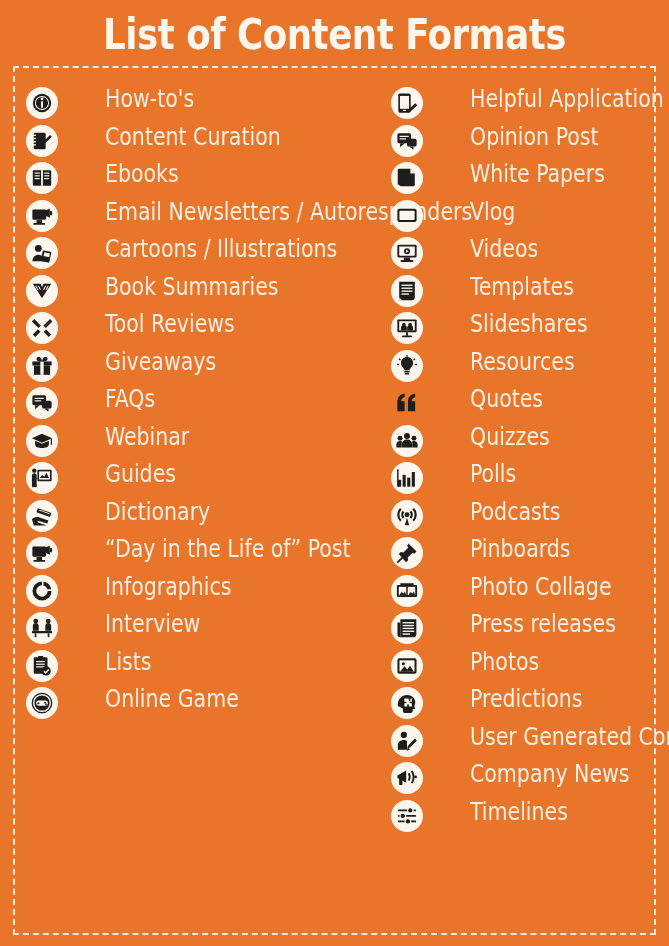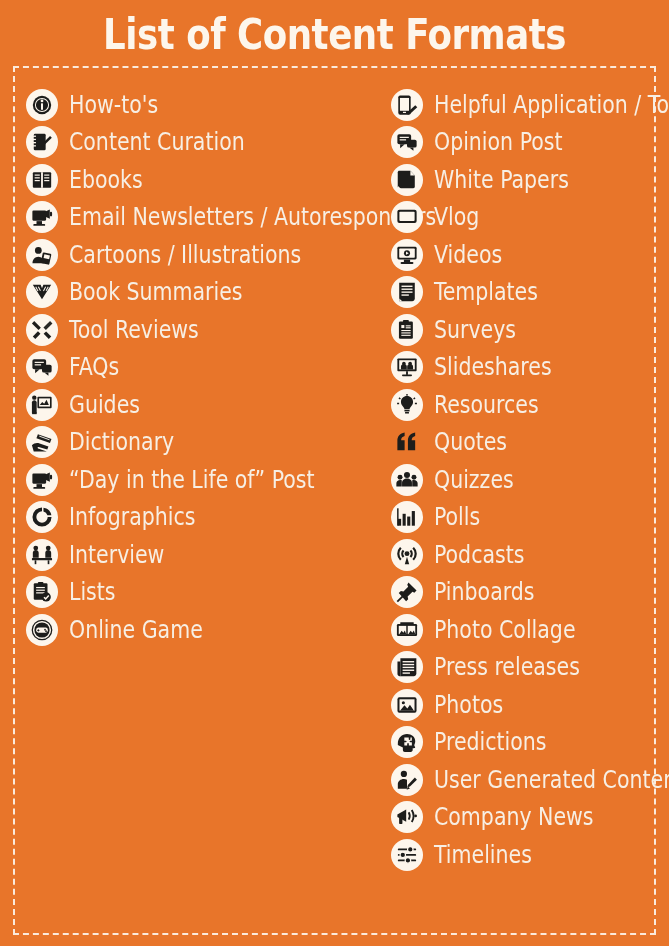--- a/index.html
+++ b/index.html
@@ -47,22 +47,23 @@
   }
   .col {
     position: absolute;
     top: 86px;
   }
   .col-left  { left: 25px;  width: 350px; }
   .col-right { left: 390px; width: 270px; }
 
   .item {
     display: flex;
-    align-items: center;
+    align-items: flex-start;
     height: 37.5px;
+    gap: 36px;
   }
   .icon-wrap {
     width: 34px;
     height: 34px;
     flex: 0 0 34px;
     display: flex;
     align-items: center;
     justify-content: center;
     position: relative;
   }
@@ -201,30 +202,56 @@
               <circle cx="12" cy="12" r="2.1" fill="#fdf6ec"></circle>
             </svg>
           </div>
         </div>
         <div class="label">Tool Reviews</div>
       </div>
       <div class="item">
         <div class="icon-wrap">
           <div class="icon-circle">
             <svg width="22" height="22" viewBox="0 0 24 24" fill="#1d1d1b">
+              <rect x="1.5" y="7" width="21" height="4.4"></rect>
+              <rect x="3.2" y="11.4" width="17.6" height="10.2"></rect>
+              <rect x="10.2" y="7" width="3.6" height="14.6" fill="#fdf6ec"></rect>
+              <path d="M11.4 7C8.8 7 6 6.6 6 4.3 6 3 7 2 8.4 2c2.2 0 3.3 2.6 3.6 5z"></path>
+              <path d="M12.6 7C15.2 7 18 6.6 18 4.3 18 3 17 2 15.6 2c-2.2 0-3.3 2.6-3.6 5z"></path>
+            </svg>
+          </div>
+        </div>
+        <div class="label">Giveaways</div>
+      </div>
+      <div class="item">
+        <div class="icon-wrap">
+          <div class="icon-circle">
+            <svg width="22" height="22" viewBox="0 0 24 24" fill="#1d1d1b">
               <rect x="1.5" y="3.5" width="15" height="11" rx="2"></rect>
               <path d="M4.5 14.5h5l-5 4.2z"></path>
               <rect x="4" y="6.3" width="10" height="1.3" fill="#fdf6ec"></rect>
               <rect x="4" y="9" width="7" height="1.3" fill="#fdf6ec"></rect>
               <rect x="12" y="9.5" width="10.5" height="8.5" rx="2"></rect>
               <path d="M19 18h-4.5l4.5 3.6z"></path>
             </svg>
           </div>
         </div>
         <div class="label">FAQs</div>
+      </div>
+      <div class="item">
+        <div class="icon-wrap">
+          <div class="icon-circle">
+            <svg width="22" height="22" viewBox="0 0 24 24" fill="#1d1d1b">
+              <path d="M12 4L1 9l11 5 11-5z"></path>
+              <path d="M4.5 11.6V16c0 2.2 3.4 3.6 7.5 3.6s7.5-1.4 7.5-3.6v-4.4L12 15z"></path>
+              <rect x="21.6" y="9.2" width="1.3" height="7"></rect>
+            </svg>
+          </div>
+        </div>
+        <div class="label">Webinar</div>
       </div>
       <div class="item">
         <div class="icon-wrap">
           <div class="icon-circle">
             <svg width="22" height="22" viewBox="0 0 24 24" fill="#1d1d1b">
               <rect x="7" y="3" width="15.5" height="12.5" rx="1"></rect>
               <rect x="8.8" y="4.8" width="11.9" height="8.9" fill="#fdf6ec"></rect>
               <path d="M9.6 12l2.6-3.4 2.2 2 2.5-4.2 2.6 5.6z" fill="#1d1d1b"></path>
               <circle cx="3.6" cy="4" r="2.4"></circle>
               <path d="M1 21V9.4c0-1.5 1.1-2.6 2.6-2.6s2.6 1.1 2.6 2.6V21z"></path>
@@ -395,37 +422,20 @@
               <path d="M3.5 1.8h17v17.4c0 1.6-1.3 2.9-2.9 2.9H3.5z"></path>
               <rect x="6" y="5" width="12" height="1.5" fill="#fdf6ec"></rect>
               <rect x="6" y="8.2" width="12" height="1.5" fill="#fdf6ec"></rect>
               <rect x="6" y="11.4" width="12" height="1.5" fill="#fdf6ec"></rect>
               <rect x="6" y="14.6" width="8" height="1.5" fill="#fdf6ec"></rect>
               <path d="M3.6 19.2l3.2 3-3.2.1z" fill="#fdf6ec"></path>
             </svg>
           </div>
         </div>
         <div class="label">Templates</div>
-      </div>
-      <div class="item">
-        <div class="icon-wrap">
-          <div class="icon-circle">
-            <svg width="22" height="22" viewBox="0 0 24 24" fill="#1d1d1b">
-              <rect x="3.2" y="2.6" width="15.2" height="19" rx="1.4"></rect>
-              <rect x="7.6" y="1" width="6.4" height="3" rx="1"></rect>
-              <rect x="5.8" y="6.6" width="3.3" height="3.3" fill="#fdf6ec"></rect>
-              <rect x="10.6" y="6.9" width="5.4" height="1.2" fill="#fdf6ec"></rect>
-              <rect x="10.6" y="9" width="5.4" height="1.2" fill="#fdf6ec"></rect>
-              <rect x="5.8" y="12" width="10.2" height="1.2" fill="#fdf6ec"></rect>
-              <rect x="5.8" y="14.6" width="10.2" height="1.2" fill="#fdf6ec"></rect>
-              <rect x="5.8" y="17.2" width="10.2" height="1.2" fill="#fdf6ec"></rect>
-            </svg>
-          </div>
-        </div>
-        <div class="label">Surveys</div>
       </div>
       <div class="item">
         <div class="icon-wrap">
           <div class="icon-circle">
             <svg width="22" height="22" viewBox="0 0 24 24" fill="#1d1d1b">
               <rect x="1.5" y="2.6" width="21" height="14" rx="1"></rect>
               <rect x="3.5" y="4.6" width="17" height="10" fill="#fdf6ec"></rect>
               <circle cx="8.6" cy="8.3" r="2"></circle>
               <path d="M5.4 14.6v-3c0-1.6 1.4-2.8 3.2-2.8s3.2 1.2 3.2 2.8v3z"></path>
               <circle cx="15.4" cy="8.3" r="2"></circle>

